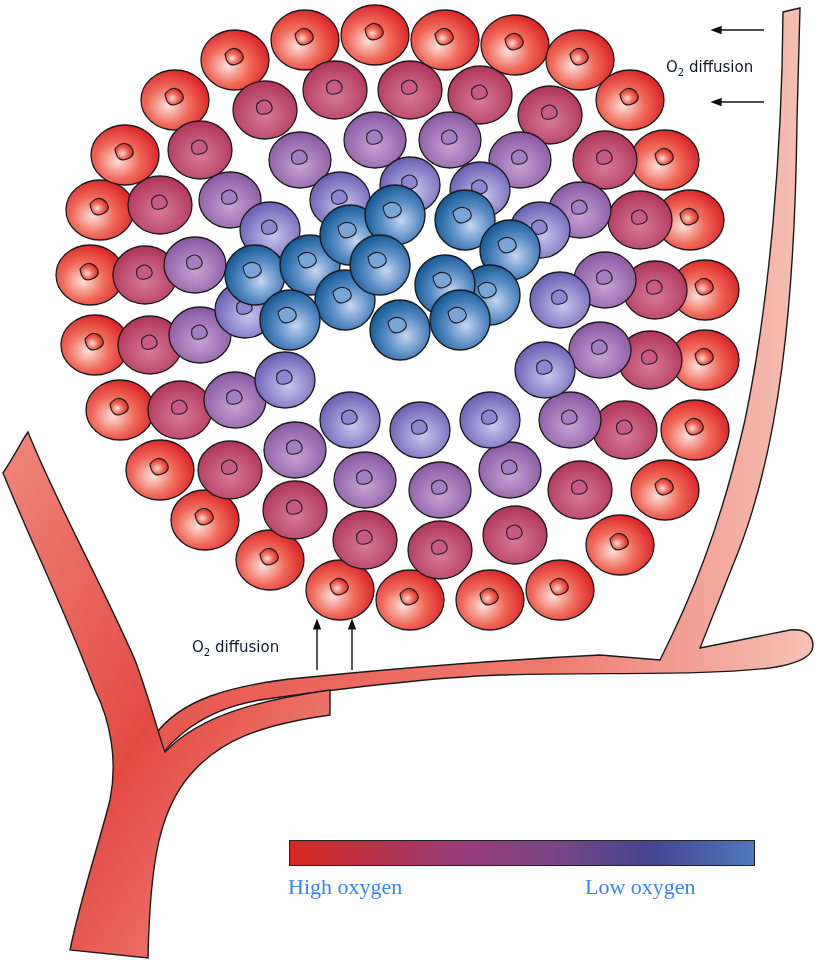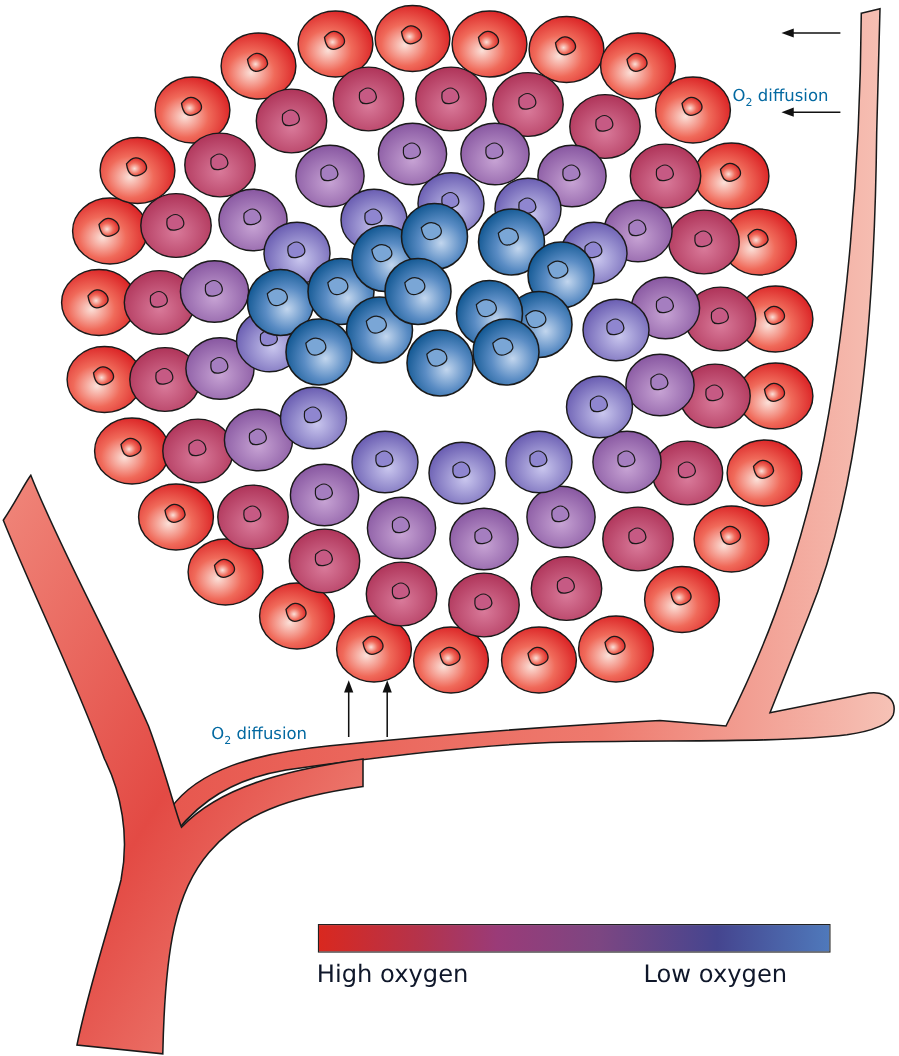--- a/index.html
+++ b/index.html
@@ -1,20 +1,20 @@
 <!DOCTYPE html>
 <html><head>
 <meta charset="utf-8">
 <style>
   html,body{margin:0;padding:0;background:#ffffff;}
   body{width:817px;height:960px;position:relative;overflow:hidden;font-family:"DejaVu Sans","Liberation Sans",sans-serif;}
   svg{position:absolute;left:0;top:0;}
-  .label{position:absolute;color:#0369a1;font-size:15px;white-space:nowrap;margin-top:20px;}
+  .label{position:absolute;color:#0f172a;font-size:15px;white-space:nowrap;}
   .label sub{font-size:10px;}
-  .legend-label{position:absolute;color:#0f172a;font-size:22px;white-space:nowrap;}
+  .legend-label{position:absolute;color:#3b82f6;font-size:22px;white-space:nowrap;font-family:Liberation Serif, serif;}
   .legend-bar{position:absolute;left:289px;top:840px;width:466px;height:26px;border:1px solid #222;box-sizing:border-box;}
 </style>
 </head>
 <body>
 
 <svg width="817" height="960" viewBox="0 0 817 960">
   <defs>
     <linearGradient id="vesselGrad" x1="0" y1="0" x2="1" y2="1">
       <stop offset="0" stop-color="#f0877b"></stop>
       <stop offset="0.5" stop-color="#e34a44"></stop>

